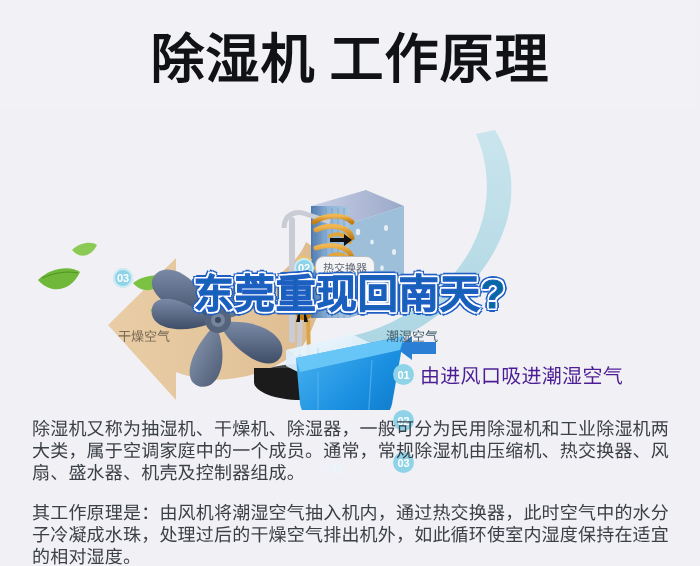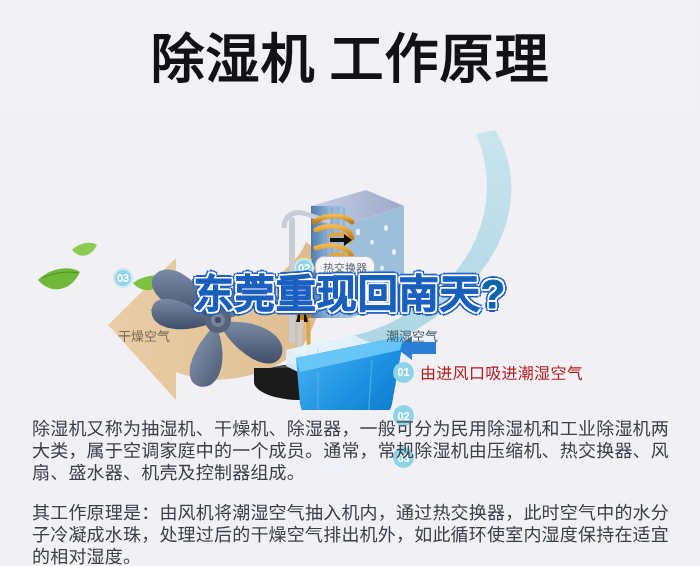--- a/index.html
+++ b/index.html
@@ -65,21 +65,21 @@
   }
 
   
   .steps{position:absolute;left:393px;top:250px;width:300px;}
   .step{display:flex;align-items:center;margin-bottom:21px;}
   .step-badge{
     flex:0 0 auto;width:21px;height:21px;border-radius:50%;
     background:#8fd3e8;color:#fff;font-size:11px;font-weight:700;
     display:flex;align-items:center;justify-content:center;margin-right:6px;
   }
-  .step-text{font-size:16px;color:#b91c1c;white-space:nowrap;letter-spacing:.3px;}
+  .step-text{font-size:20px;color:#4c1d95;white-space:nowrap;letter-spacing:.3px;}
 
   
   .overlay{
     position:absolute;left:0;top:262px;width:700px;
     text-align:center;pointer-events:none;
   }
   .overlay-text{
     display:inline-block;
     font-size:40px;font-weight:700;letter-spacing:1px;
     color:#0369a1;

